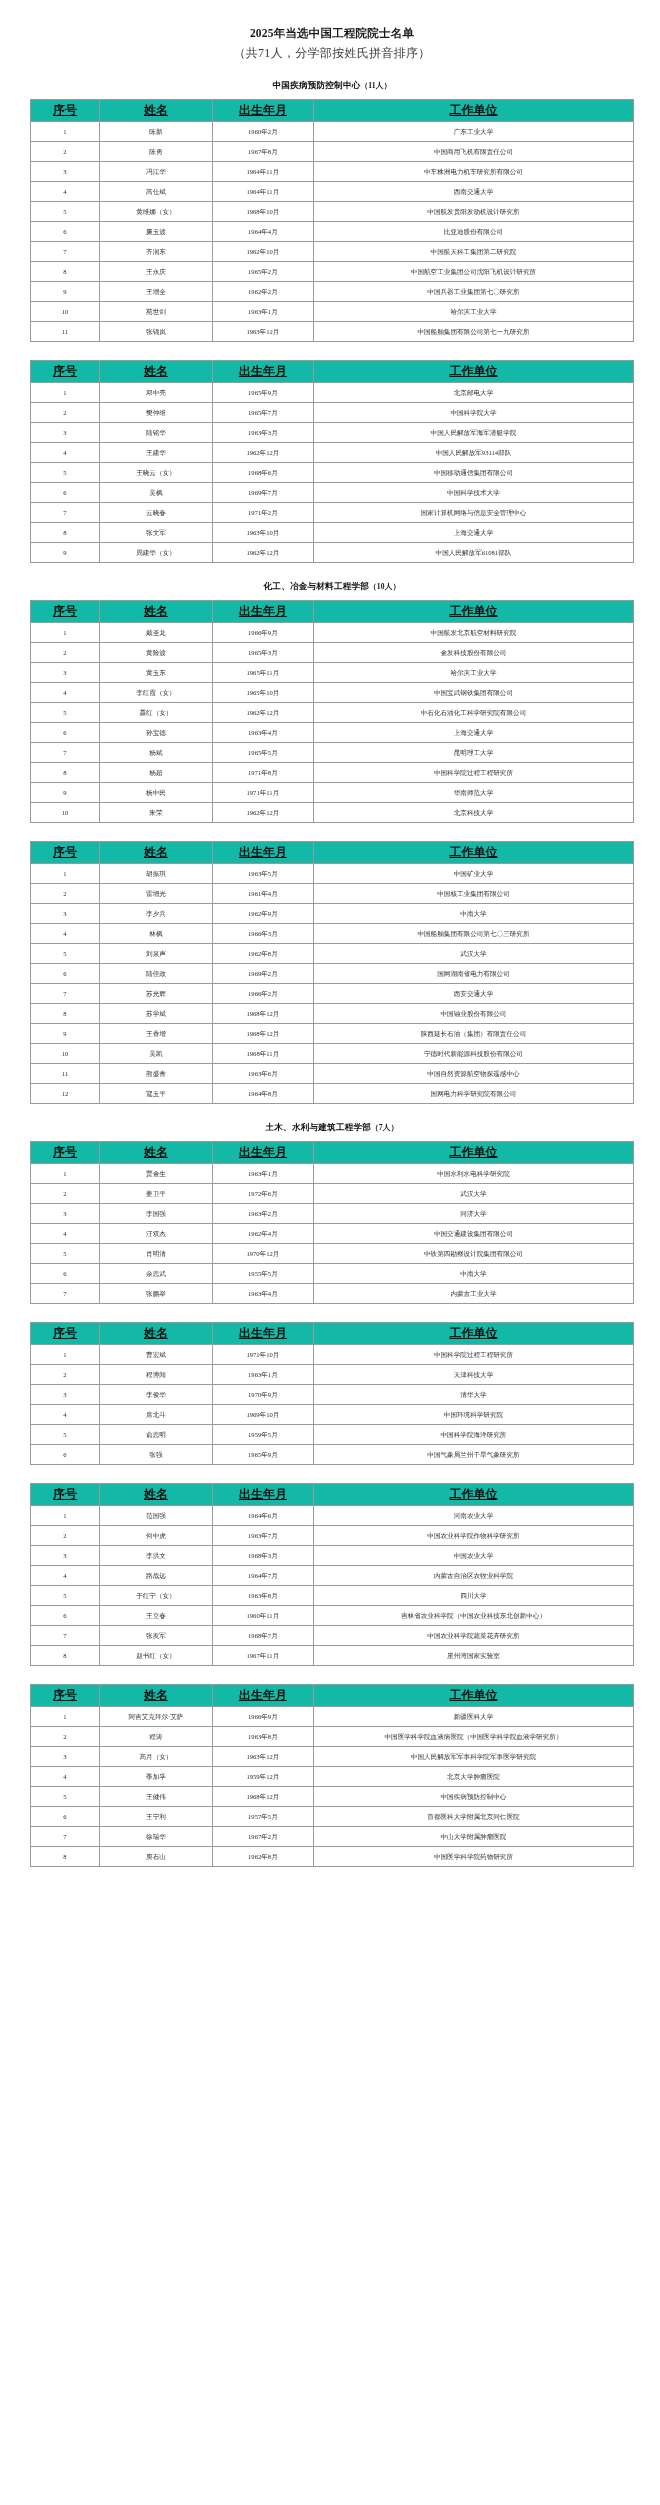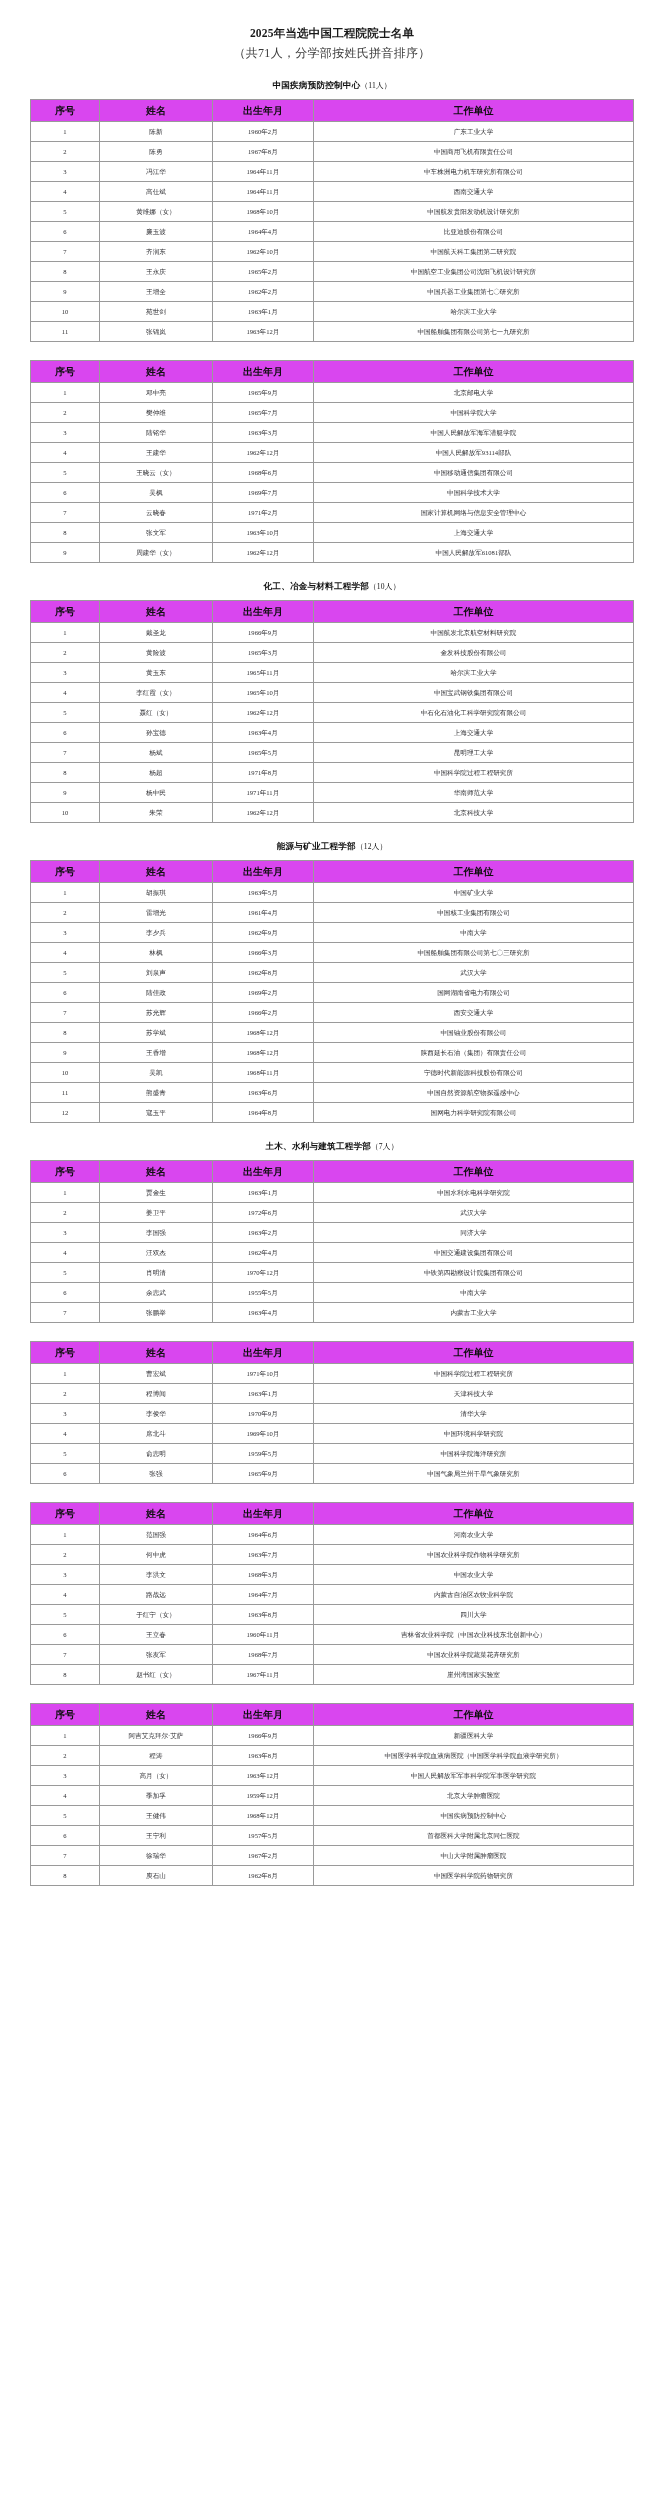--- a/index.html
+++ b/index.html
@@ -40,45 +40,46 @@
   .section-heading {
     text-align: center;
     font-size: 8.6px;
     font-weight: bold;
     color: #111111;
     margin: 16px 0 7px 0;
     letter-spacing: 0.2px;
   }
   .section-heading .count {
     font-size: 7.6px;
-    font-weight: normal;
+    font-weight: bold;
   }
   table.roster {
     width: 100%;
     border-collapse: collapse;
     table-layout: fixed;
     border: 1px solid #8d8d8d;
   }
   table.roster th,
   table.roster td {
     border: 1px solid #9a9a9a;
     text-align: center;
     vertical-align: middle;
     height: 17px;
     line-height: 1.15;
     padding: 1px 2px;
     overflow: hidden;
     white-space: nowrap;
   }
   table.roster th {
-    font-size: 10px;
+    font-size: 12px;
     font-weight: bold;
     color: #0f0f0f;
-    background: #d946ef;
+    background: #14b8a6;
     height: 19px;
+    text-decoration: underline;
   }
   table.roster td {
     font-size: 6.6px;
     font-weight: normal;
     color: #2f2f33;
   }
   td.c-idx  { width: 11%; }
   td.c-name { width: 18.5%; }
   td.c-born { width: 16.5%; }
   td.c-org  { width: 54%; }
@@ -315,21 +316,20 @@
             <tr>
               <td class="c-idx">10</td>
               <td class="c-name">朱荣</td>
               <td class="c-born">1962年12月</td>
               <td class="c-org">北京科技大学</td>
             </tr>
           </tbody>
         </table>
       </div>
       <div class="section">
-        <div class="section-heading"><span>能源与矿业工程学部</span><span class="count">（12人）</span></div>
         <table class="roster">
           <thead>
             <tr>
               <th class="c-idx">序号</th>
               <th class="c-name">姓名</th>
               <th class="c-born">出生年月</th>
               <th class="c-org">工作单位</th>
             </tr>
           </thead>
           <tbody>

